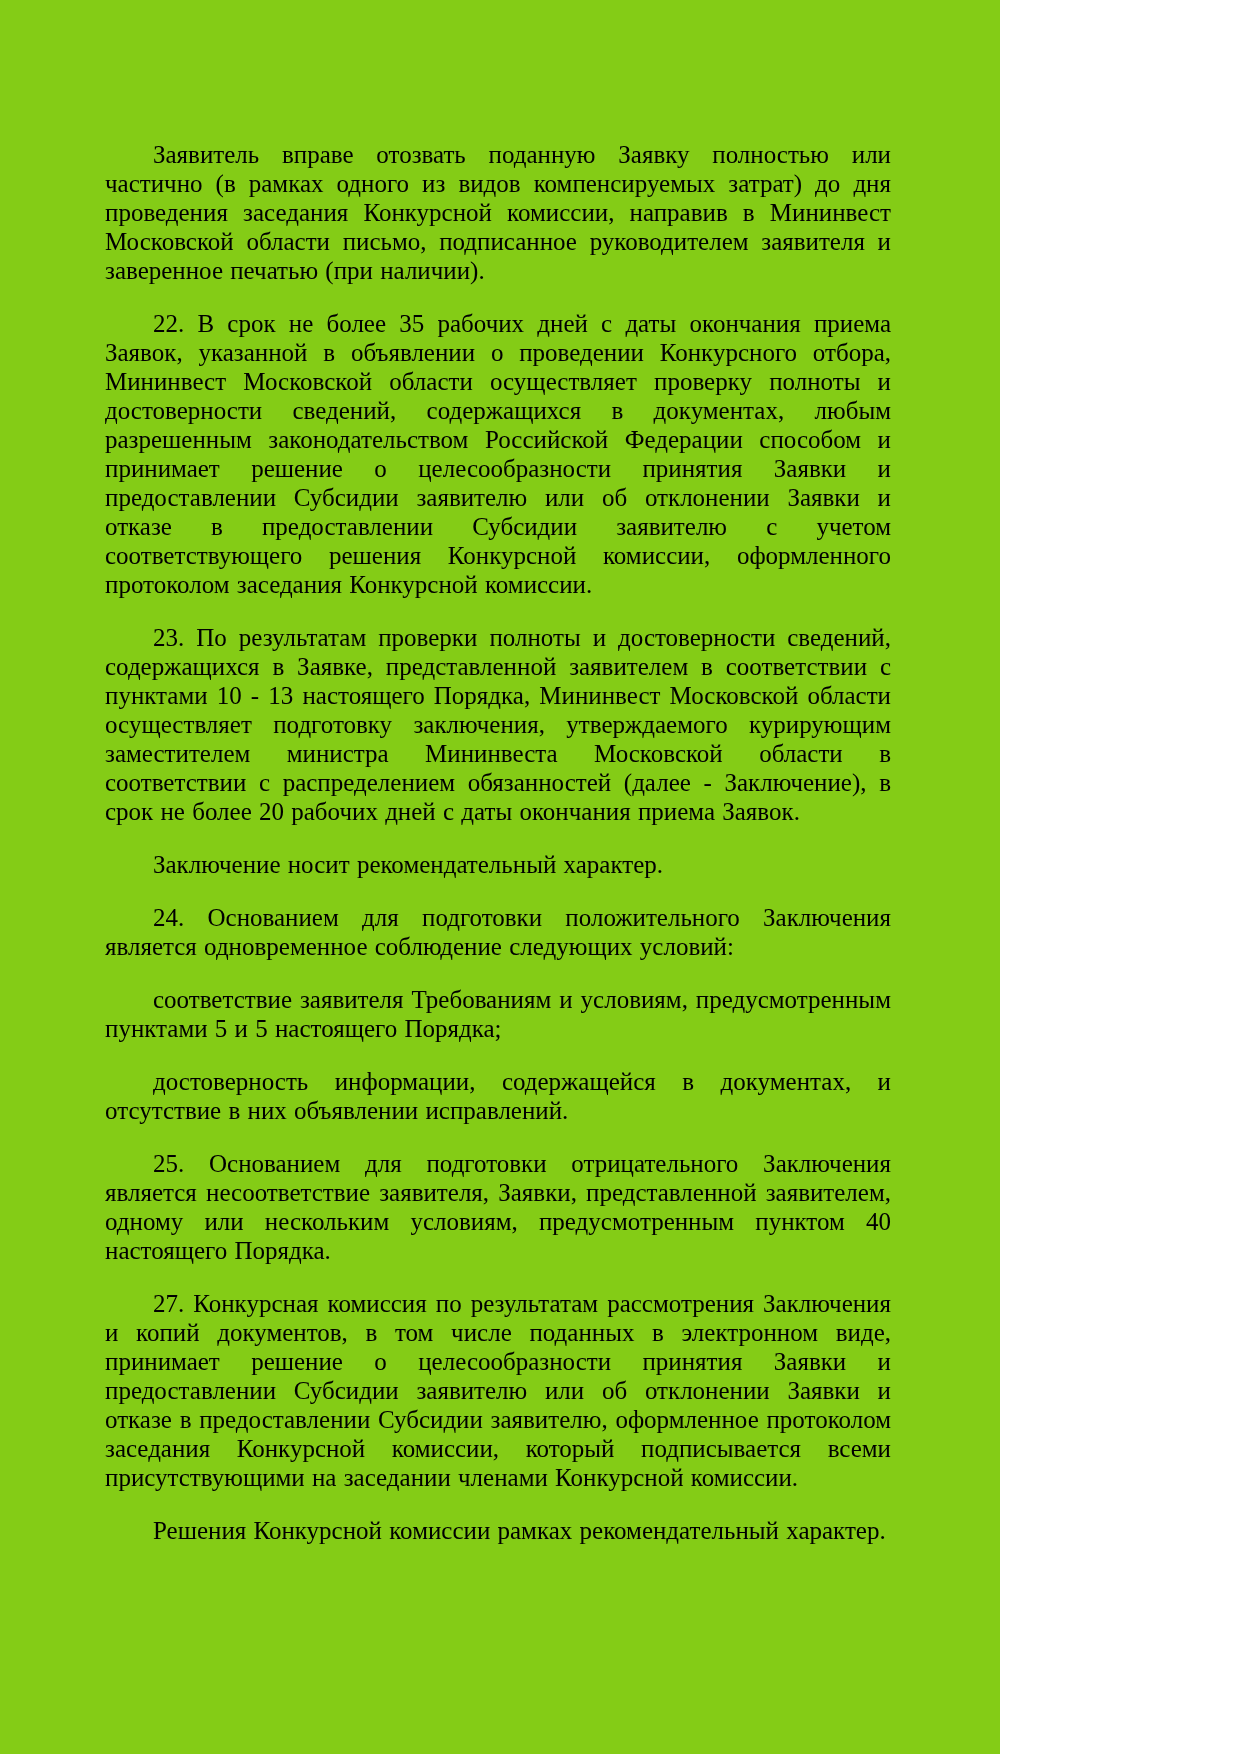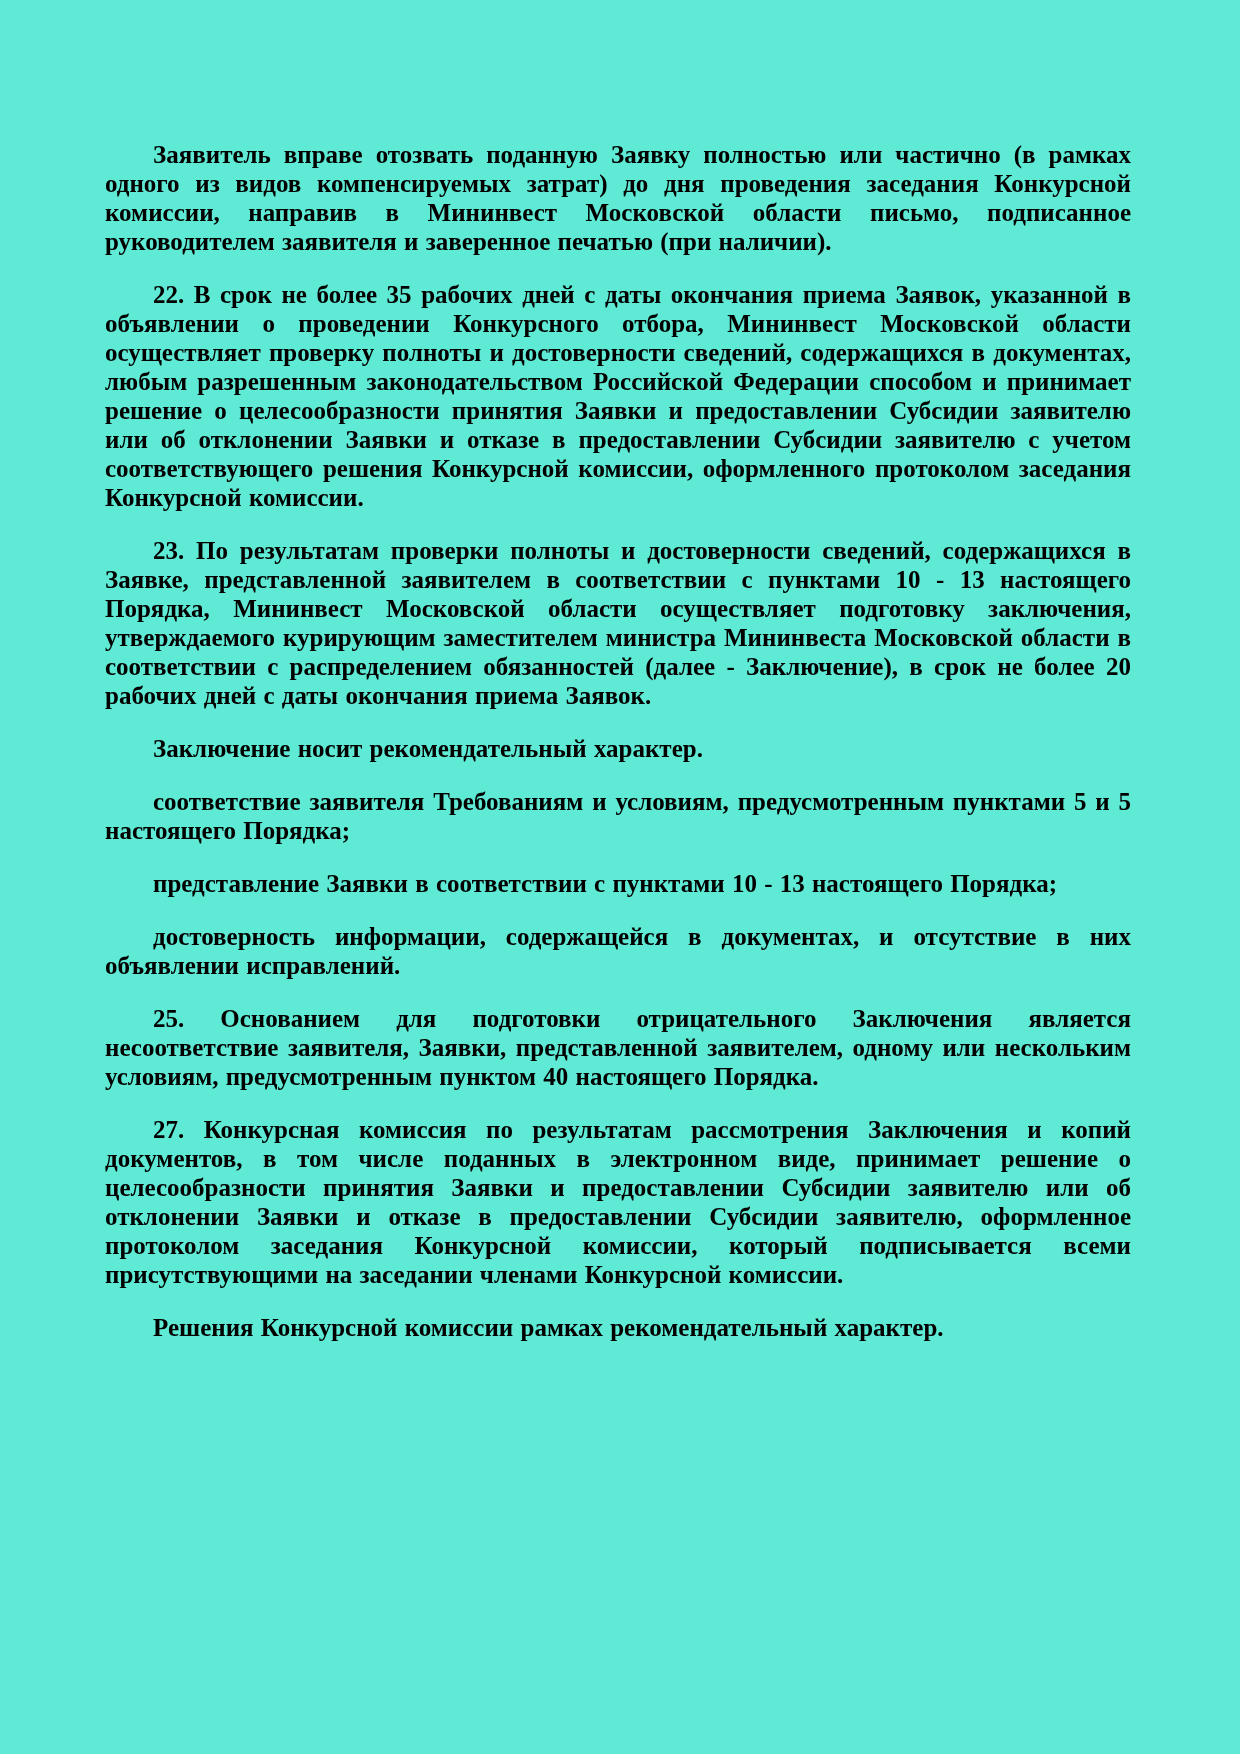--- a/index.html
+++ b/index.html
@@ -10,26 +10,25 @@
   body {
     width: 1240px;
     height: 1754px;
     position: relative;
     font-family: "Liberation Serif", "DejaVu Serif", serif;
     color: #000000;
     -webkit-font-smoothing: antialiased;
   }
   .page {
     box-sizing: border-box;
-    width: 1240px;
+    width: 1000px;
     height: 1754px;
     padding: 140px 109px 0 105px;
-    background: #5eead4;
+    background: #84cc16;
     overflow: hidden;
-    font-weight: bold;
   }
   .page p {
     margin: 24px 0 0 0;
     font-size: 25px;
     line-height: 29px;
     text-align: justify;
     text-indent: 48px;
     word-spacing: 1px;
   }
   .page p:first-child {
@@ -37,19 +36,19 @@
   }
 </style>
 </head>
 <body>
 
 <div class="page">
   <p>Заявитель вправе отозвать поданную Заявку полностью или частично (в рамках одного из видов компенсируемых затрат) до дня проведения заседания Конкурсной комиссии, направив в Мининвест Московской области письмо, подписанное руководителем заявителя и заверенное печатью (при наличии).</p>
   <p>22. В срок не более 35 рабочих дней с даты окончания приема Заявок, указанной в объявлении о проведении Конкурсного отбора, Мининвест Московской области осуществляет проверку полноты и достоверности сведений, содержащихся в документах, любым разрешенным законодательством Российской Федерации способом и принимает решение о целесообразности принятия Заявки и предоставлении Субсидии заявителю или об отклонении Заявки и отказе в предоставлении Субсидии заявителю с учетом соответствующего решения Конкурсной комиссии, оформленного протоколом заседания Конкурсной комиссии.</p>
   <p>23. По результатам проверки полноты и достоверности сведений, содержащихся в Заявке, представленной заявителем в соответствии с пунктами 10 - 13 настоящего Порядка, Мининвест Московской области осуществляет подготовку заключения, утверждаемого курирующим заместителем министра Мининвеста Московской области в соответствии с распределением обязанностей (далее - Заключение), в срок не более 20 рабочих дней с даты окончания приема Заявок.</p>
   <p>Заключение носит рекомендательный характер.</p>
+  <p>24. Основанием для подготовки положительного Заключения является одновременное соблюдение следующих условий:</p>
   <p>соответствие заявителя Требованиям и условиям, предусмотренным пунктами 5 и 5 настоящего Порядка;</p>
-  <p>представление Заявки в соответствии с пунктами 10 - 13 настоящего Порядка;</p>
   <p>достоверность информации, содержащейся в документах, и отсутствие в них объявлении исправлений.</p>
   <p>25. Основанием для подготовки отрицательного Заключения является несоответствие заявителя, Заявки, представленной заявителем, одному или нескольким условиям, предусмотренным пунктом 40 настоящего Порядка.</p>
   <p>27. Конкурсная комиссия по результатам рассмотрения Заключения и копий документов, в том числе поданных в электронном виде, принимает решение о целесообразности принятия Заявки и предоставлении Субсидии заявителю или об отклонении Заявки и отказе в предоставлении Субсидии заявителю, оформленное протоколом заседания Конкурсной комиссии, который подписывается всеми присутствующими на заседании членами Конкурсной комиссии.</p>
   <p>Решения Конкурсной комиссии рамках рекомендательный характер.</p>
 </div>
 
 </body></html>

